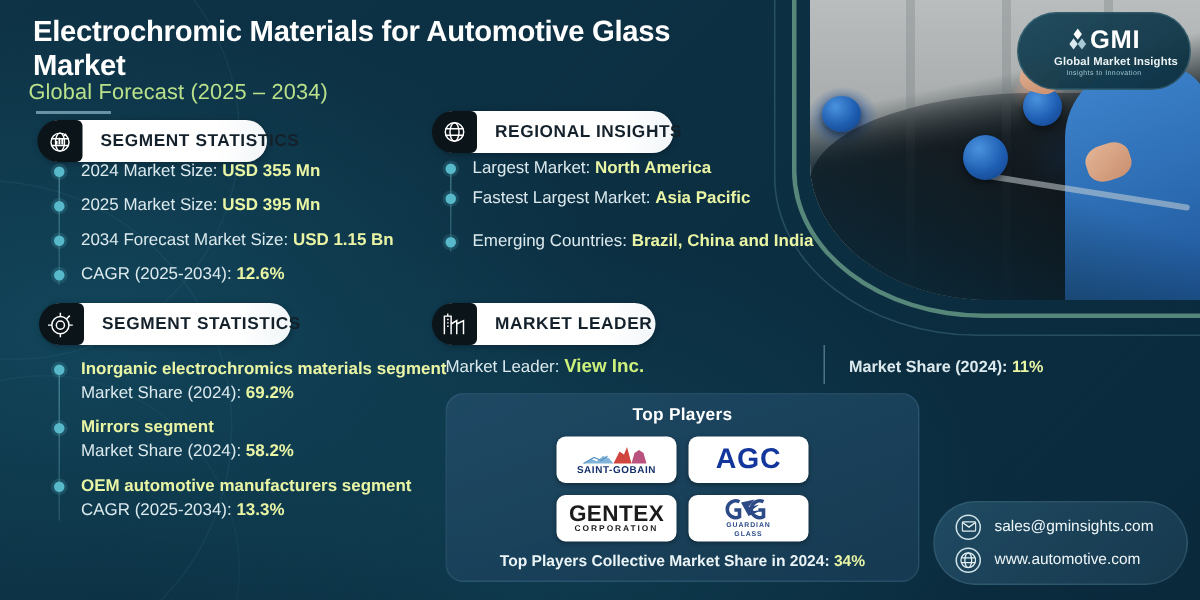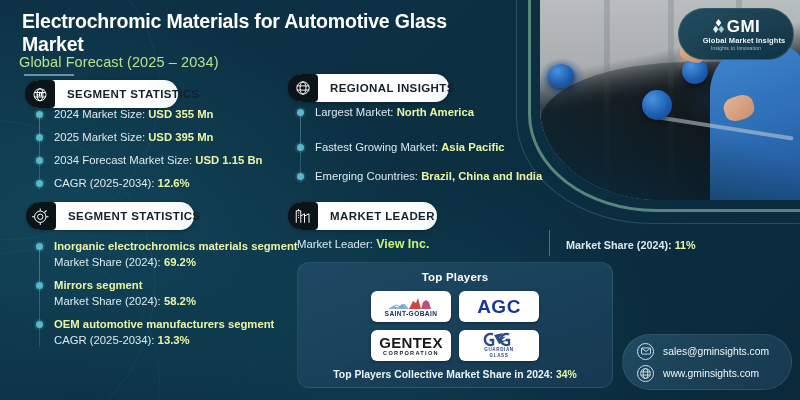--- a/index.html
+++ b/index.html
@@ -338,28 +338,28 @@
         <circle cx="12" cy="12" r="8.2"></circle>
         <ellipse cx="12" cy="12" rx="4" ry="8.2"></ellipse>
         <path d="M3.8 9.2h16.4M3.8 14.8h16.4"></path>
       </svg>
     </div>
     <div class="pill-label">REGIONAL INSIGHTS</div>
   </div>
 
   <div class="statlist" style="left:297px; top:104px; width:262px;">
     <div class="rail"></div>
-    <div class="stat-row" style="margin-bottom:19px;">
+    <div class="stat-row" style="margin-bottom:4px;">
       <span class="dot"></span>
       <div class="stat-line"><span class="k">Largest Market:</span>
         <span class="v">North America</span></div>
     </div>
     <div class="stat-row" style="margin-bottom:13px;">
       <span class="dot"></span>
-      <div class="stat-line"><span class="k">Fastest Growing Market:</span>
+      <div class="stat-line"><span class="k">Fastest Largest Market:</span>
         <span class="v">Asia Pacific</span></div>
     </div>
     <div class="stat-row">
       <span class="dot"></span>
       <div class="stat-line"><span class="k">Emerging Countries:</span>
         <span class="v">Brazil, China and India</span></div>
     </div>
   </div>
 
   <div class="pill" style="left:27px; top:202px; width:167px;">
@@ -481,17 +481,17 @@
       <span class="ctext">sales@gminsights.com</span>
     </div>
     <div class="contact-row">
       <span class="cicon">
         <svg width="11" height="11" viewBox="0 0 14 14" fill="none" stroke="#e4f0f3" stroke-width="1.1">
           <circle cx="7" cy="7" r="6.2"></circle>
           <ellipse cx="7" cy="7" rx="2.9" ry="6.2"></ellipse>
           <path d="M1 5h12M1 9h12"></path>
         </svg>
       </span>
-      <span class="ctext">www.gminsights.com</span>
+      <span class="ctext">www.automotive.com</span>
     </div>
   </div>
 
 </div>
 
 </body></html>

